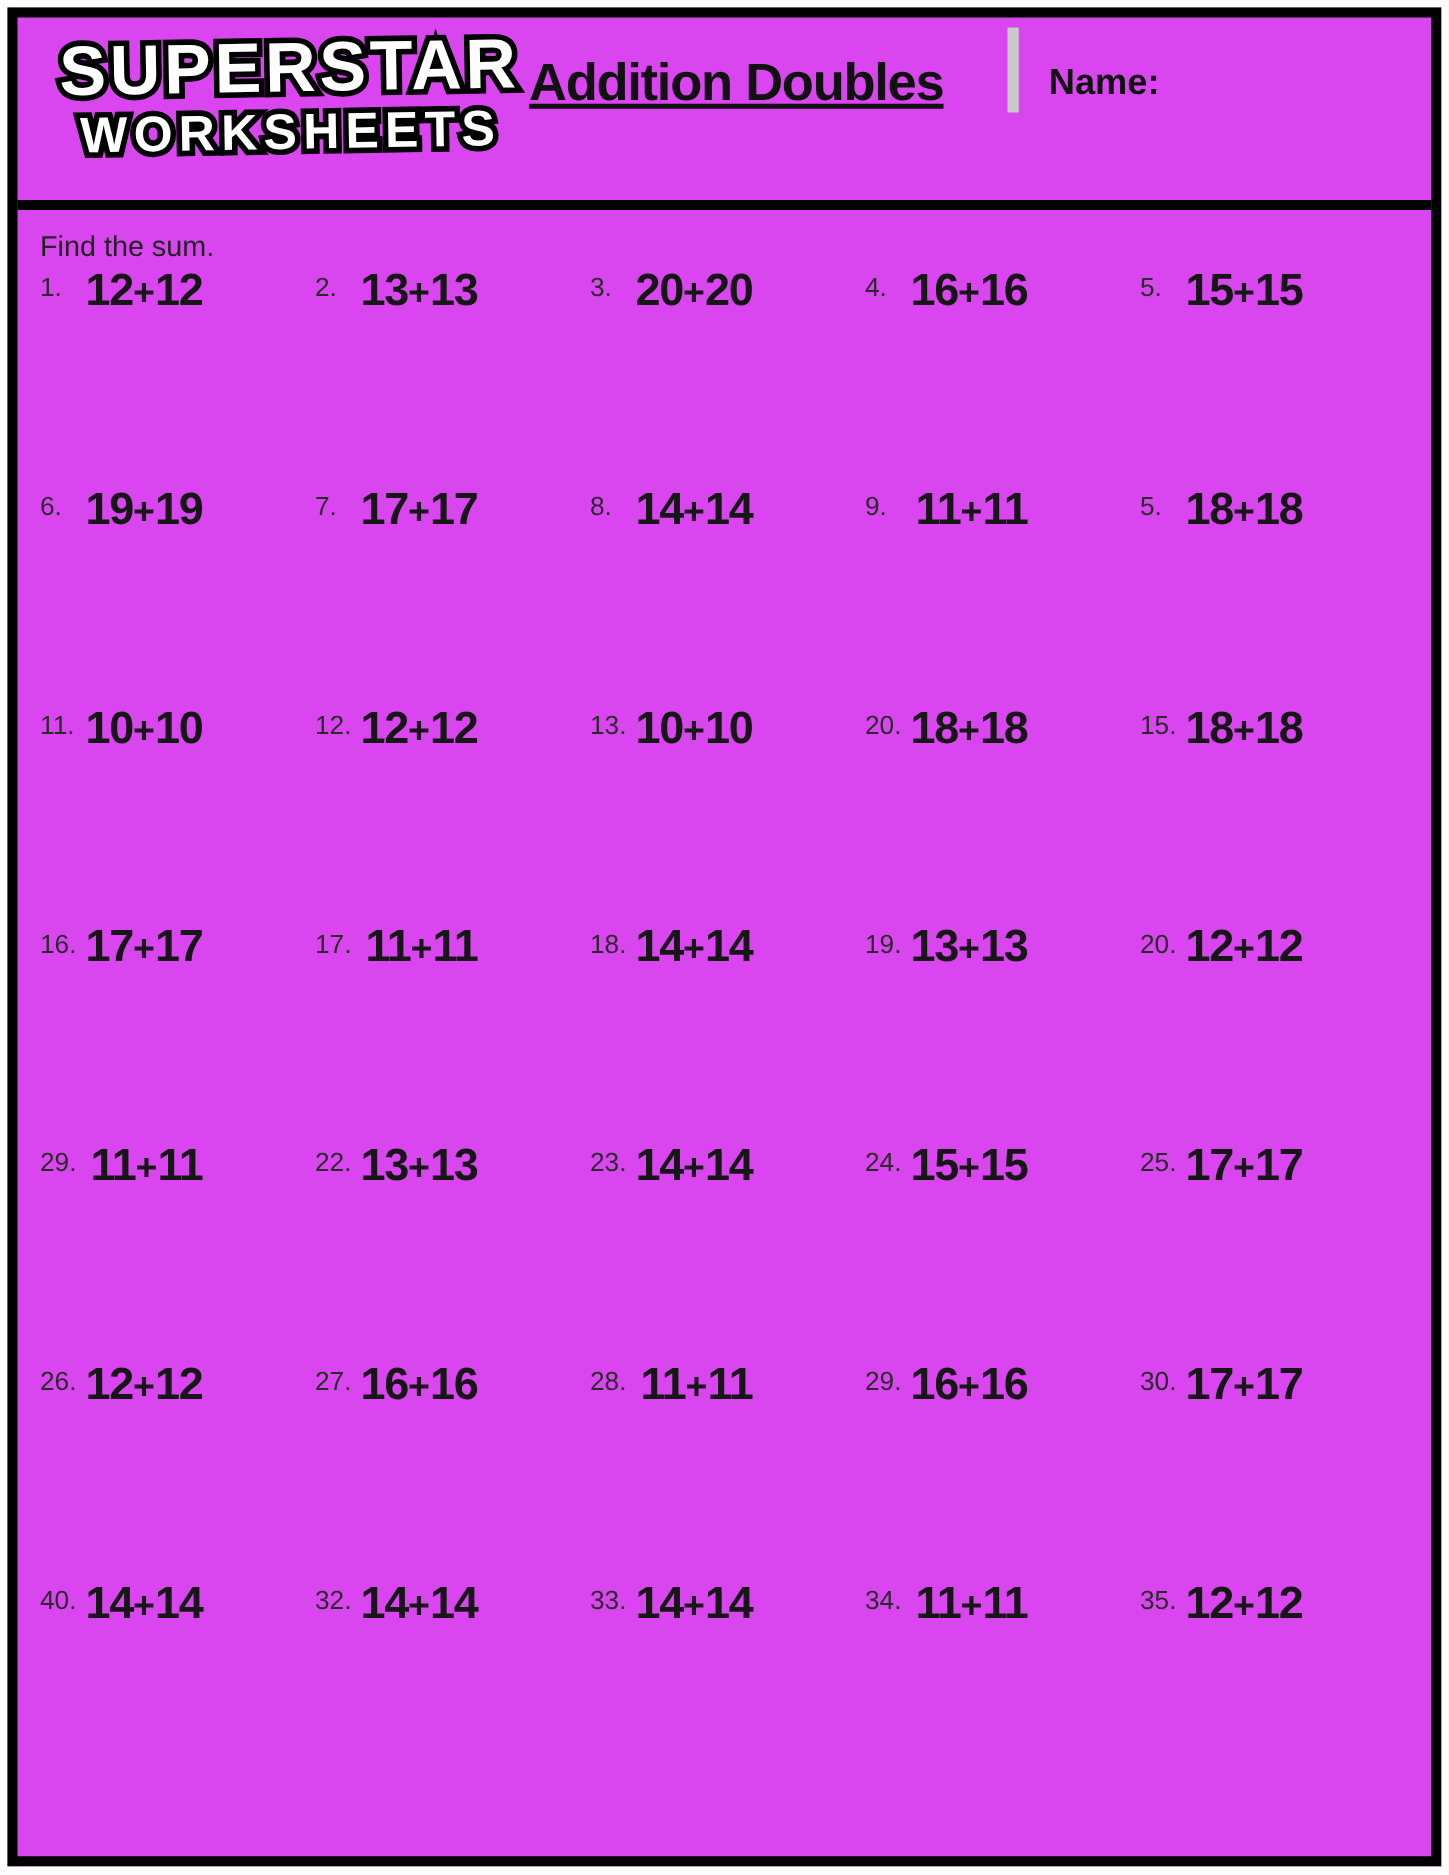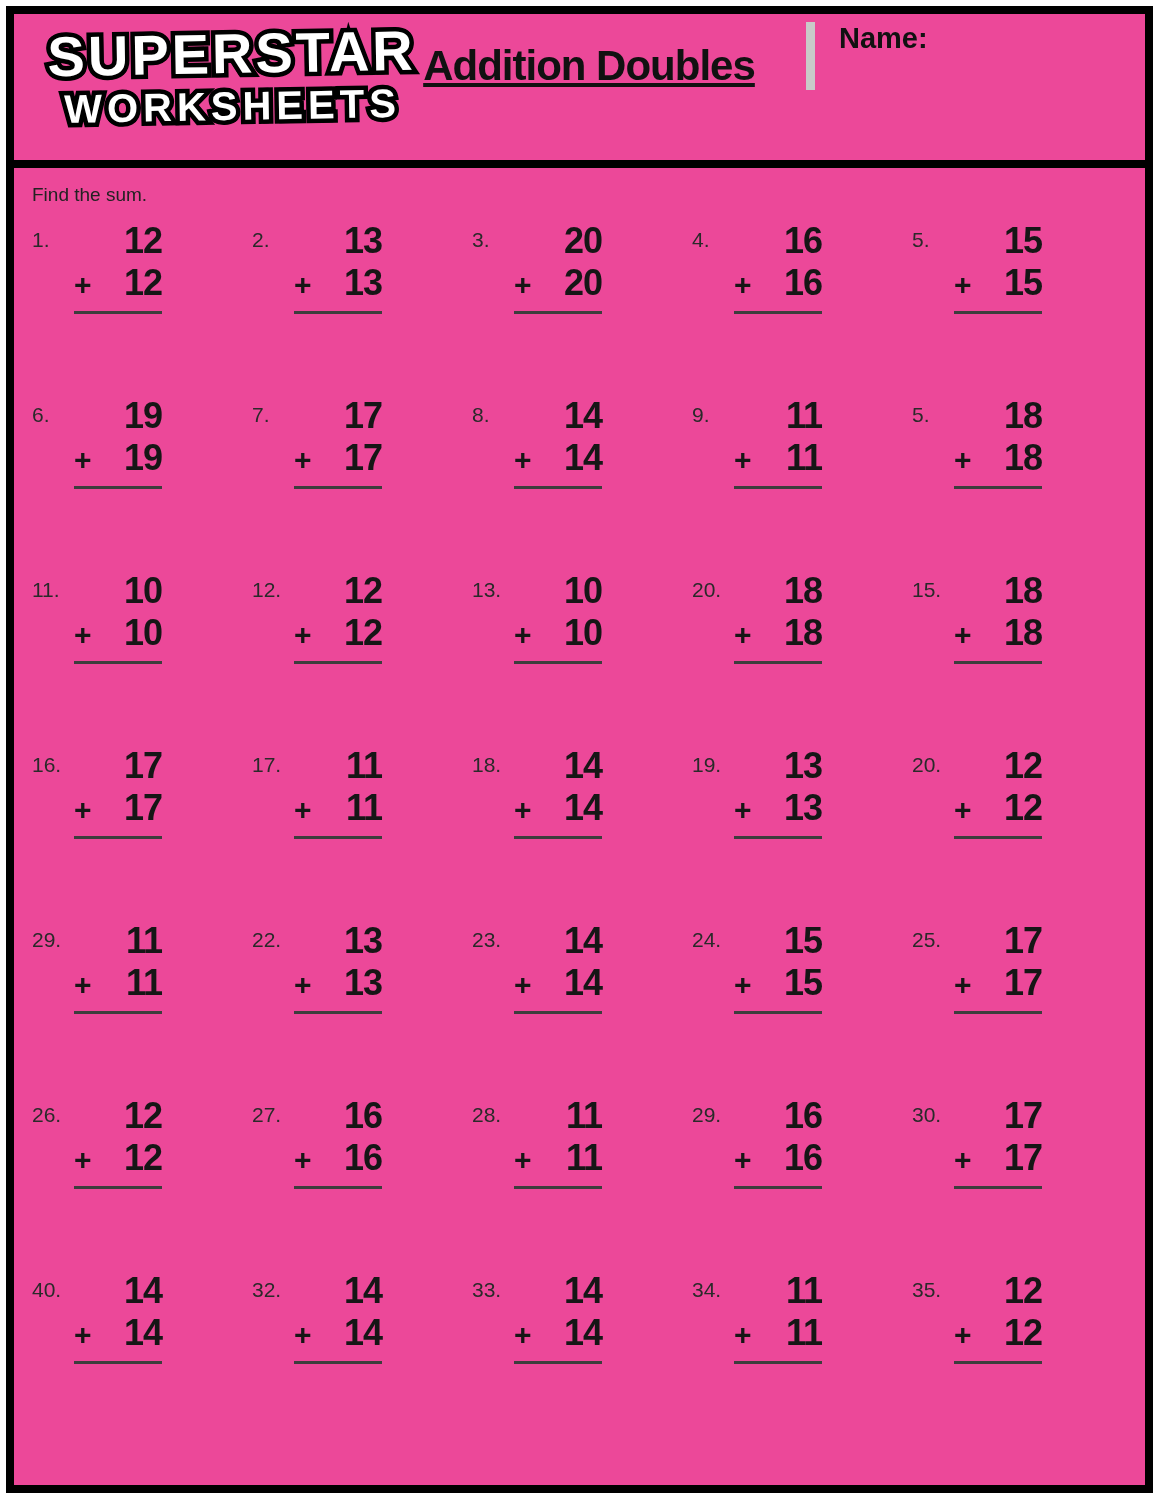--- a/index.html
+++ b/index.html
@@ -7,21 +7,21 @@
     width: 1159px; height: 1500px;
     background: #ffffff;
     font-family: "Liberation Sans", sans-serif;
     color: #1c1c1c;
   }
   .frame {
     position: absolute;
     left: 6px; top: 6px;
     width: 1147px; height: 1487px;
     border: 8px solid #000000;
-    background: #ec4899;
+    background: #d946ef;
   }
   
   .header {
     position: relative;
     height: 154px;
     border-bottom: 8px solid #000000;
   }
   .logo {
     position: absolute;
     left: 8px; top: 12px;
@@ -59,48 +59,47 @@
     left: 792px; top: 8px;
     display: flex;
     align-items: flex-start;
   }
   .name-bar {
     width: 9px; height: 68px;
     background: #c9c9c9;
   }
   .name-label {
     margin-left: 24px;
-    margin-top: 0;
+    margin-top: 28px;
     font-size: 29px;
     font-weight: 600;
     color: #111111;
   }
   
   .content { padding: 16px 0 0 18px; }
   .instruction {
-    font-size: 19px;
+    font-size: 23px;
     color: #222222;
-    margin-bottom: 14px;
   }
   .grid {
     display: grid;
     grid-template-columns: repeat(5, 220px);
     grid-auto-rows: 175px;
   }
   .problem { display: flex; align-items: flex-start; }
   .pnum {
     width: 42px;
     padding-top: 8px;
     font-size: 21px;
     color: #2a2a2a;
   }
   .work {
     width: 88px;
     display: flex;
-    flex-direction: column;
+    flex-direction: row;
     justify-content: flex-end;
   }
   .op {
     font-size: 36px;
     line-height: 42px;
     font-weight: 700;
     letter-spacing: -1px;
     text-align: right;
     color: #161616;
   }

